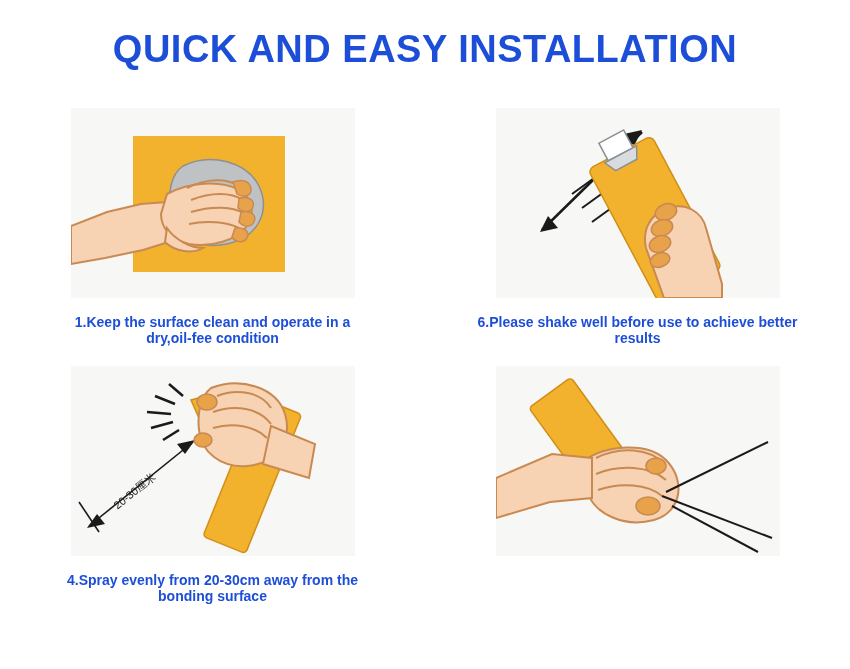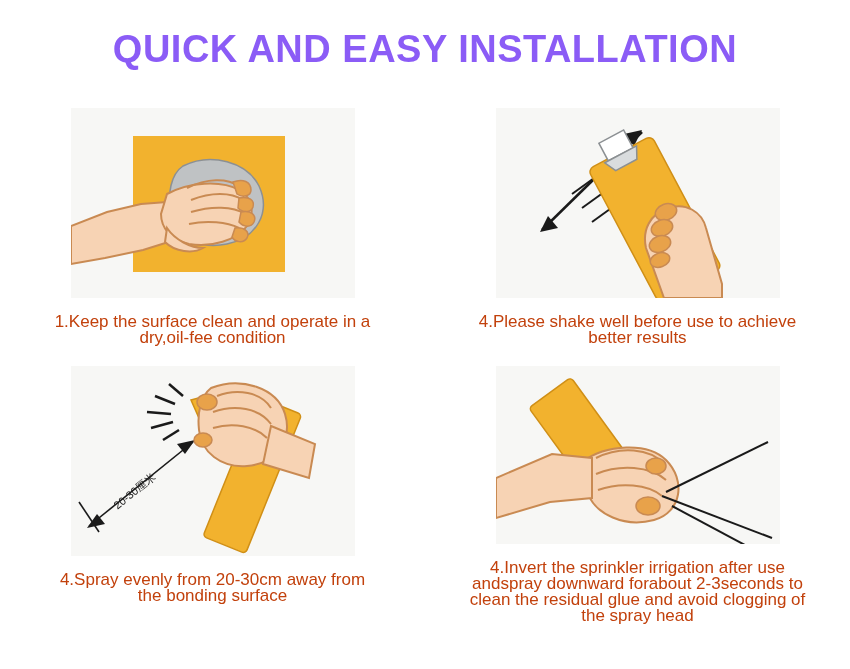--- a/index.html
+++ b/index.html
@@ -16,21 +16,21 @@
   .page {
     position: relative;
     width: 850px;
     height: 669px;
     background: #ffffff;
   }
   .title {
     text-align: center;
     font-size: 38px;
     font-weight: bold;
-    color: #8b5cf6;
+    color: #1d4ed8;
     letter-spacing: 0.5px;
     margin: 0;
     padding-top: 28px;
     font-family: "Liberation Sans", sans-serif;
   }
   .grid {
     position: absolute;
     top: 108px;
     left: 0;
     width: 850px;
@@ -47,25 +47,26 @@
   .figure {
     width: 284px;
     height: 190px;
     background: #f7f7f5;
     position: relative;
     overflow: hidden;
   }
   .caption {
     width: 320px;
     text-align: center;
-    font-size: 17px;
+    font-size: 14px;
     line-height: 16px;
-    color: #c2410c;
+    color: #1d4ed8;
     margin-top: 16px;
     font-family: "Liberation Sans", sans-serif;
+    font-weight: bold;
   }
   .cap-wide {
     width: 340px;
   }
   svg { display: block; }
 </style>
 </head>
 <body>
 
 <div class="page">
@@ -127,21 +128,21 @@
           </g>
 
           <path d="M168 190 L150 140 C146 122 154 106 172 100 C190 94 206 104 210 120 L226 176 L226 190 Z" fill="#F7D3B4" stroke="#C98A52" stroke-width="2"></path>
 
           <ellipse cx="170" cy="104" rx="11" ry="8" fill="#E8A24A" stroke="#C98A52" stroke-width="1.5" transform="rotate(-20 170 104)"></ellipse>
           <ellipse cx="166" cy="120" rx="11" ry="8" fill="#E8A24A" stroke="#C98A52" stroke-width="1.5" transform="rotate(-20 166 120)"></ellipse>
           <ellipse cx="164" cy="136" rx="11" ry="8" fill="#E8A24A" stroke="#C98A52" stroke-width="1.5" transform="rotate(-20 164 136)"></ellipse>
           <ellipse cx="164" cy="152" rx="10" ry="7" fill="#E8A24A" stroke="#C98A52" stroke-width="1.5" transform="rotate(-20 164 152)"></ellipse>
         </svg>
       </div>
-      <div class="caption">4.Please shake well before use to achieve better results</div>
+      <div class="caption">6.Please shake well before use to achieve better results</div>
     </div>
 
     <div class="cell">
       <div class="figure">
         <svg width="284" height="190" viewBox="0 0 284 190">
           <rect x="0" y="0" width="284" height="190" fill="#f7f7f5"></rect>
 
           <g stroke="#1a1a1a" stroke-width="2.5" fill="none">
             <line x1="98" y1="18" x2="112" y2="30"></line>
             <line x1="84" y1="30" x2="104" y2="38"></line>
@@ -199,17 +200,16 @@
 
           <path d="M0 112 L56 88 L96 92 L96 132 L54 136 L0 152 Z" fill="#F7D3B4" stroke="#C98A52" stroke-width="2"></path>
 
           <g stroke="#1a1a1a" stroke-width="2" fill="none">
             <line x1="166" y1="130" x2="276" y2="172"></line>
             <line x1="170" y1="126" x2="272" y2="76"></line>
             <line x1="176" y1="140" x2="262" y2="186"></line>
           </g>
         </svg>
       </div>
-      <div class="caption cap-wide">4.Invert the sprinkler irrigation after use andspray downward forabout 2-3seconds to clean the residual glue and avoid clogging of the spray head</div>
     </div>
 
   </div>
 </div>
 
 </body></html>

